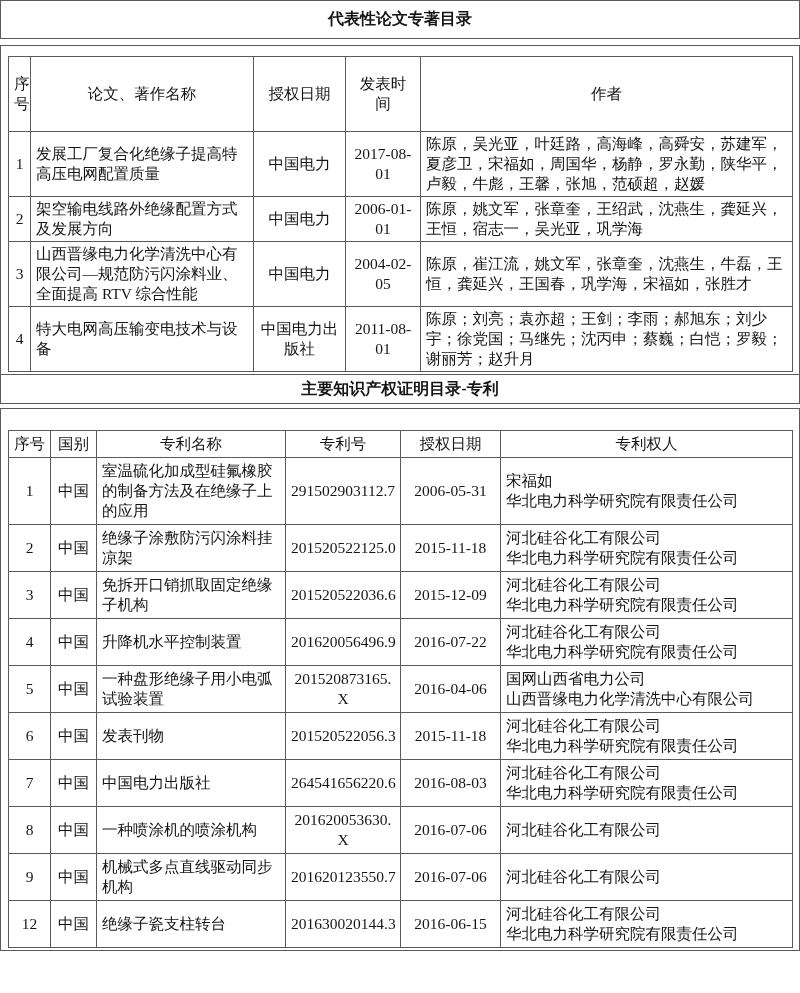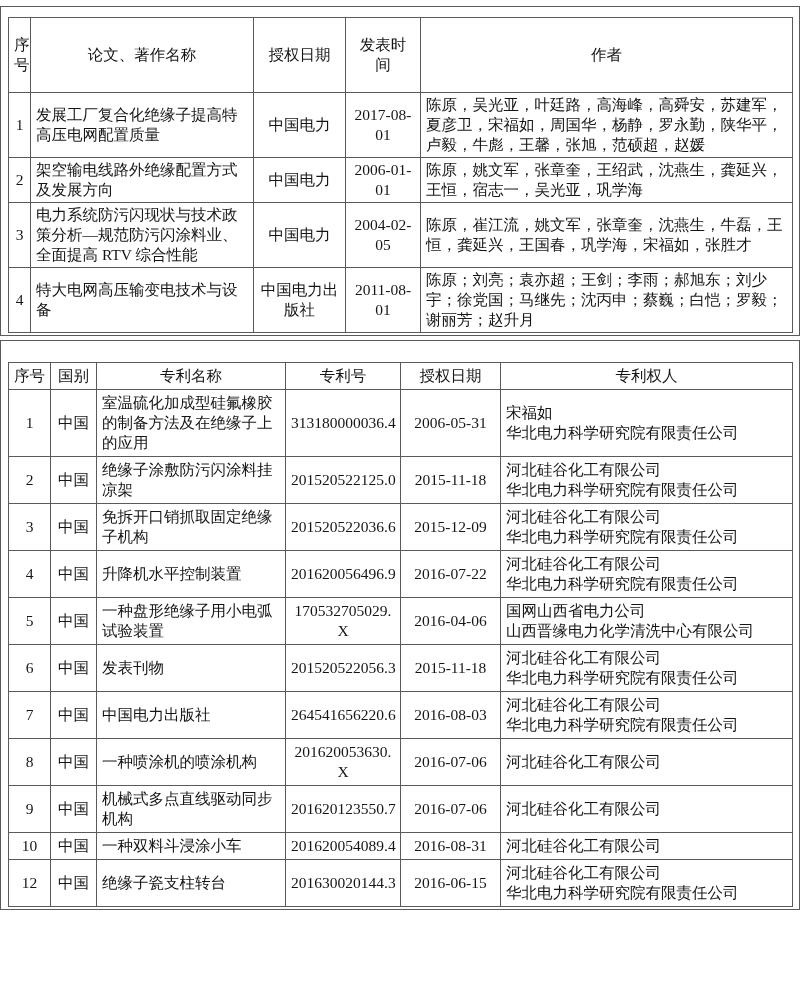--- a/index.html
+++ b/index.html
@@ -71,20 +71,23 @@
   .patents-table td:nth-child(2),
   .patents-table td:nth-child(4),
   .patents-table td:nth-child(5) { text-align: center; }
   .patents-table td { padding: 3px 5px; }
 </style>
 </head>
 <body>
 
 <div class="page">
 
+  <div class="title-box">
+    <span>代表性论文专著目录</span>
+  </div>
 
   <div class="section-box papers-box">
     <table class="papers-table">
       <colgroup>
         <col style="width:22px">
           <col style="width:223px">
           <col style="width:92px">
           <col style="width:75px">
           <col style="width:372px">
       </colgroup>
@@ -111,38 +114,41 @@
           <tr>
             <td>2</td>
             <td>架空输电线路外绝缘配置方式及发展方向</td>
             <td>中国电力</td>
             <td>2006-01-
 01</td>
             <td>陈原，姚文军，张章奎，王绍武，沈燕生，龚延兴，王恒，宿志一，吴光亚，巩学海</td>
           </tr>
           <tr>
             <td>3</td>
-            <td>电力系统防污闪现状与技术政策分析—规范防污闪涂料业、全面提高 RTV 综合性能</td>
+            <td>山西晋缘电力化学清洗中心有限公司—规范防污闪涂料业、全面提高 RTV 综合性能</td>
             <td>中国电力</td>
             <td>2004-02-
 05</td>
             <td>陈原，崔江流，姚文军，张章奎，沈燕生，牛磊，王恒，龚延兴，王国春，巩学海，宋福如，张胜才</td>
           </tr>
           <tr>
             <td>4</td>
             <td>特大电网高压输变电技术与设备</td>
             <td>中国电力出版社</td>
             <td>2011-08-
 01</td>
             <td>陈原；刘亮；袁亦超；王剑；李雨；郝旭东；刘少宇；徐党国；马继先；沈丙申；蔡巍；白恺；罗毅；谢丽芳；赵升月</td>
           </tr>
         </tbody>
     </table>
   </div>
 
+  <div class="strip-box">
+    <span>主要知识产权证明目录-专利</span>
+  </div>
 
   <div class="section-box patents-box">
     <table class="patents-table">
       <colgroup>
         <col style="width:42px">
           <col style="width:46px">
           <col style="width:189px">
           <col style="width:115px">
           <col style="width:100px">
           <col style="width:292px">
@@ -155,21 +161,21 @@
           <th>专利号</th>
           <th>授权日期</th>
           <th>专利权人</th>
         </tr>
       </thead>
       <tbody>
           <tr>
             <td>1</td>
             <td>中国</td>
             <td>室温硫化加成型硅氟橡胶的制备方法及在绝缘子上的应用</td>
-            <td>313180000036.4</td>
+            <td>291502903112.7</td>
             <td>2006-05-31</td>
             <td>宋福如
 华北电力科学研究院有限责任公司</td>
           </tr>
           <tr>
             <td>2</td>
             <td>中国</td>
             <td>绝缘子涂敷防污闪涂料挂凉架</td>
             <td>201520522125.0</td>
             <td>2015-11-18</td>
@@ -191,21 +197,21 @@
             <td>升降机水平控制装置</td>
             <td>201620056496.9</td>
             <td>2016-07-22</td>
             <td>河北硅谷化工有限公司
 华北电力科学研究院有限责任公司</td>
           </tr>
           <tr>
             <td>5</td>
             <td>中国</td>
             <td>一种盘形绝缘子用小电弧试验装置</td>
-            <td>170532705029.
+            <td>201520873165.
 X</td>
             <td>2016-04-06</td>
             <td>国网山西省电力公司
 山西晋缘电力化学清洗中心有限公司</td>
           </tr>
           <tr>
             <td>6</td>
             <td>中国</td>
             <td>发表刊物</td>
             <td>201520522056.3</td>
@@ -233,28 +239,20 @@
           </tr>
           <tr>
             <td>9</td>
             <td>中国</td>
             <td>机械式多点直线驱动同步机构</td>
             <td>201620123550.7</td>
             <td>2016-07-06</td>
             <td>河北硅谷化工有限公司</td>
           </tr>
           <tr>
-            <td>10</td>
-            <td>中国</td>
-            <td>一种双料斗浸涂小车</td>
-            <td>201620054089.4</td>
-            <td>2016-08-31</td>
-            <td>河北硅谷化工有限公司</td>
-          </tr>
-          <tr>
             <td>12</td>
             <td>中国</td>
             <td>绝缘子瓷支柱转台</td>
             <td>201630020144.3</td>
             <td>2016-06-15</td>
             <td>河北硅谷化工有限公司
 华北电力科学研究院有限责任公司</td>
           </tr>
         </tbody>
     </table>

